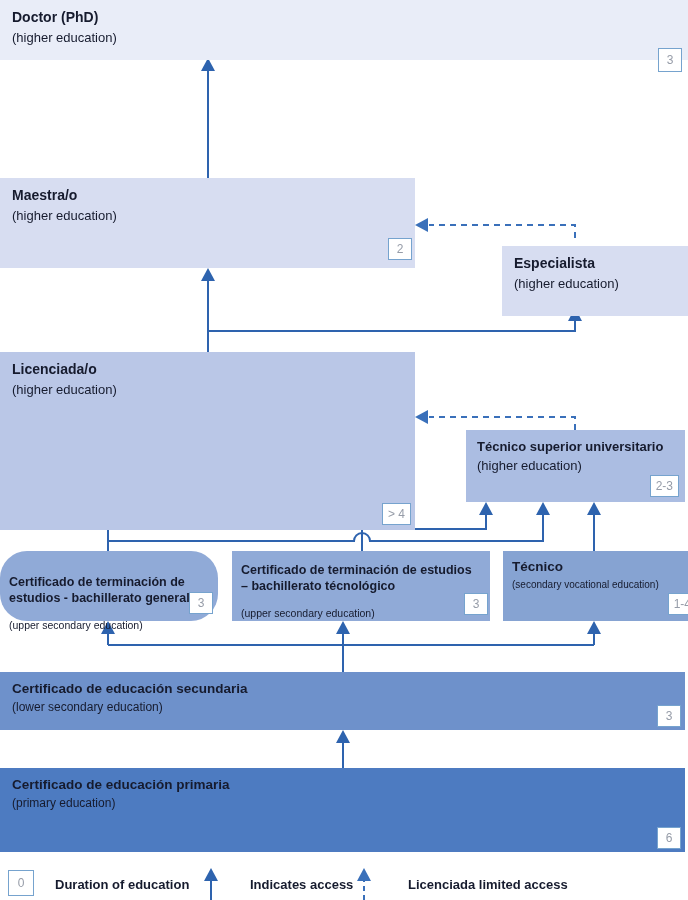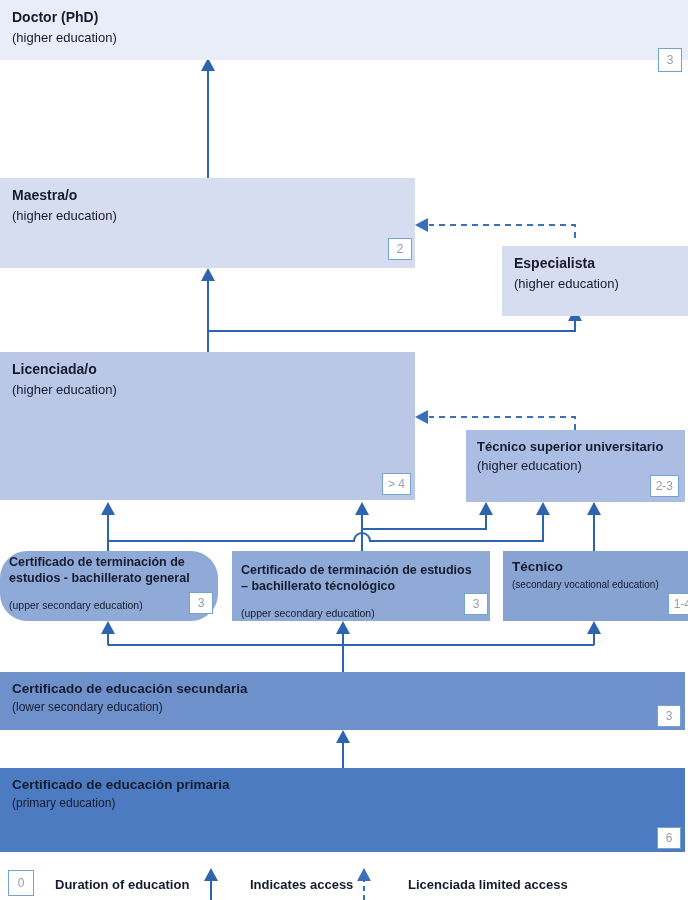--- a/index.html
+++ b/index.html
@@ -18,24 +18,24 @@
   .box .subtitle{font-size:13px;line-height:1.3;margin-top:3px;}
   .badge{
     position:absolute;min-width:24px;height:22px;box-sizing:border-box;
     display:flex;align-items:center;justify-content:center;padding:0 5px;
     background:#ffffff;border:1.5px solid var(--badge-border);
     color:var(--badge-text);font-size:12px;line-height:1;
   }
   .doctor{left:0;top:0;width:688px;height:60px;background:var(--box-l1);}
   .maestra{left:0;top:178px;width:415px;height:90px;background:var(--box-l2);}
   .especialista{left:466px;top:246px;width:241px;height:70px;background:var(--box-l2);margin-left:36px;}
-  .licenciada{left:0;top:352px;width:415px;height:148px;background:var(--box-l3);}
+  .licenciada{left:0;top:352px;width:415px;height:178px;background:var(--box-l3);}
   .tsu{left:466px;top:430px;width:219px;height:72px;background:var(--box-l3b);padding:9px 11px;}
   .tsu .title{font-size:13px;}
-  .general{left:0;top:551px;width:218px;height:70px;background:var(--box-l4);padding:4px 9px;border-radius:27px;}
+  .general{left:0;top:551px;width:218px;height:70px;background:var(--box-l4);padding:24px 9px;border-radius:27px;}
   .tecnologico{left:232px;top:551px;width:258px;height:70px;background:var(--box-l4);padding:12px 9px;}
   .general .title,.tecnologico .title{font-size:12.5px;}
   .general .subtitle,.tecnologico .subtitle{font-size:10.5px;margin-top:13px;}
   .tecnico{left:503px;top:551px;width:198px;height:70px;background:var(--box-l4b);padding:8px 9px;}
   .tecnico .title{font-size:13.5px;}
   .tecnico .subtitle{font-size:10px;margin-top:2px;}
   .secundaria{left:0;top:672px;width:685px;height:58px;background:var(--box-l5);}
   .primaria{left:0;top:768px;width:685px;height:84px;background:var(--box-l6);}
   .secundaria .title,.primaria .title{font-size:13.5px;}
   .secundaria .subtitle,.primaria .subtitle{font-size:12px;margin-top:2px;}

